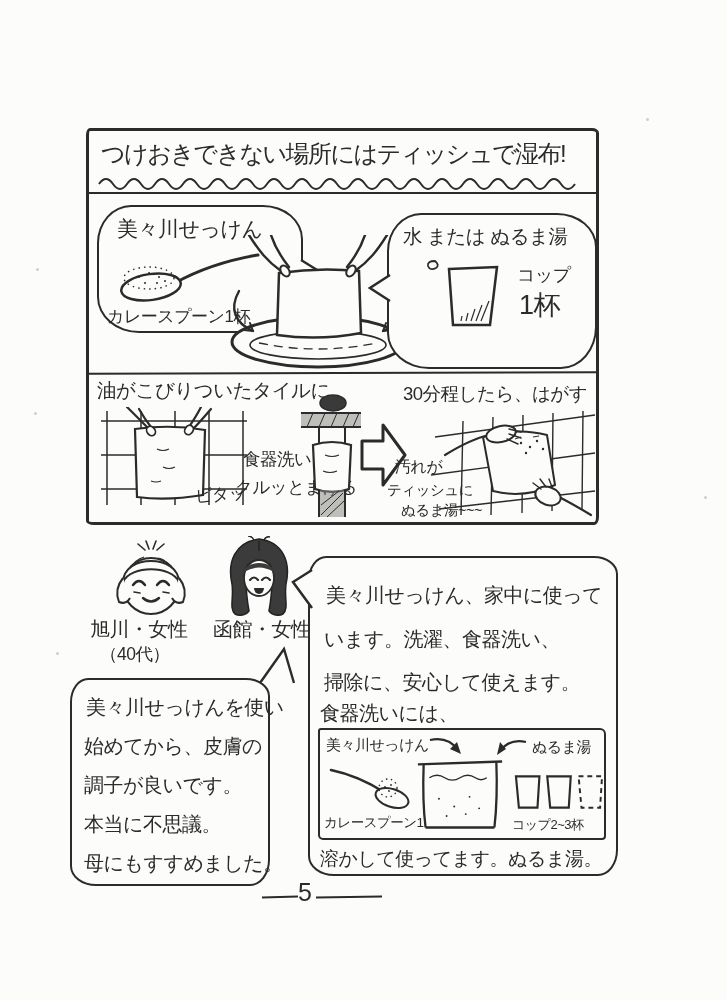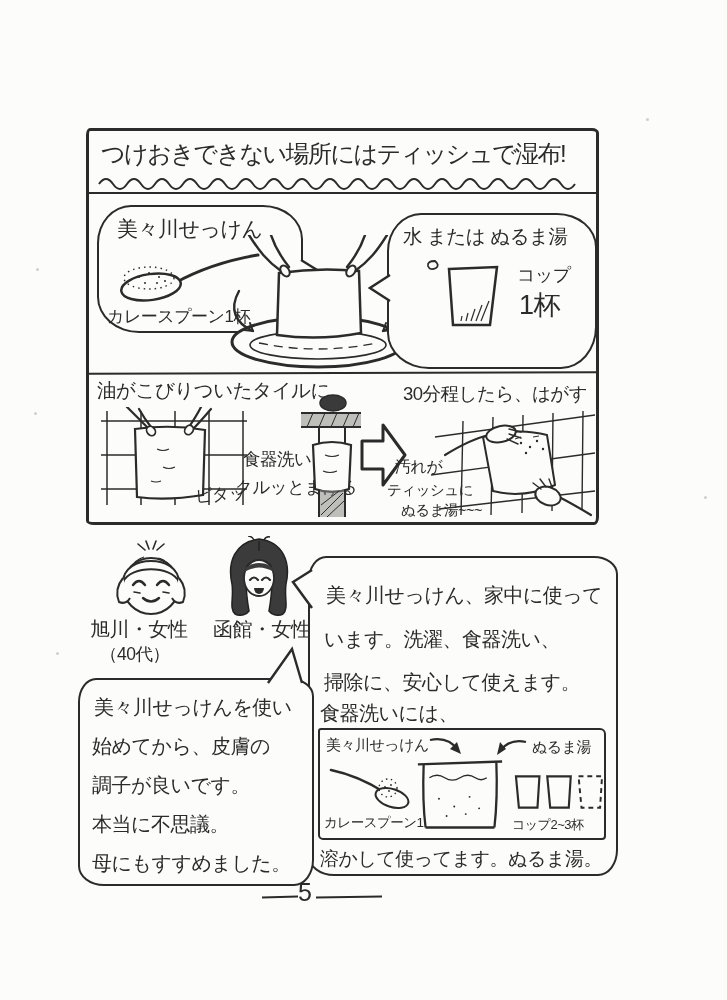--- a/index.html
+++ b/index.html
@@ -223,21 +223,21 @@
         <path d="M2,4 L26,4 L24,36 L5,36 Z" fill="var(--paper)" stroke="currentColor" stroke-width="2.2"></path>
         <path d="M34,4 L58,4 L56,36 L37,36 Z" fill="var(--paper)" stroke="currentColor" stroke-width="2.2"></path>
         <path d="M66,4 L90,4 L88,36 L69,36 Z" fill="var(--paper)" stroke="currentColor" stroke-width="2" stroke-dasharray="5,4"></path>
       </svg>
       <div class="abs hand" style="left:192px;top:86px;font-size:13px">コップ2~3杯</div>
     </div>
 
     <div class="abs hand" style="left:10px;top:288px;font-size:19px">溶かして使ってます。ぬるま湯。</div>
   </div>
 
-  <div class="abs bubble-sq" style="left:78px;top:678px;width:236px;height:208px">
+  <div class="abs bubble-sq" style="left:70px;top:678px;width:200px;height:208px">
     <svg class="abs" style="left:182px;top:-34px;z-index:2" width="44" height="38" viewBox="0 0 44 38">
       <path d="M6,37 L30,3 L40,37" fill="var(--paper)" stroke="currentColor" stroke-width="2.4"></path>
     </svg>
     <div class="abs hand" style="left:14px;top:14px;font-size:20px">美々川せっけんを使い</div>
     <div class="abs hand" style="left:12px;top:53px;font-size:20px">始めてから、皮膚の</div>
     <div class="abs hand" style="left:12px;top:92px;font-size:20px">調子が良いです。</div>
     <div class="abs hand" style="left:12px;top:131px;font-size:20px">本当に不思議。</div>
     <div class="abs hand" style="left:12px;top:170px;font-size:20px">母にもすすめました。</div>
   </div>
 

